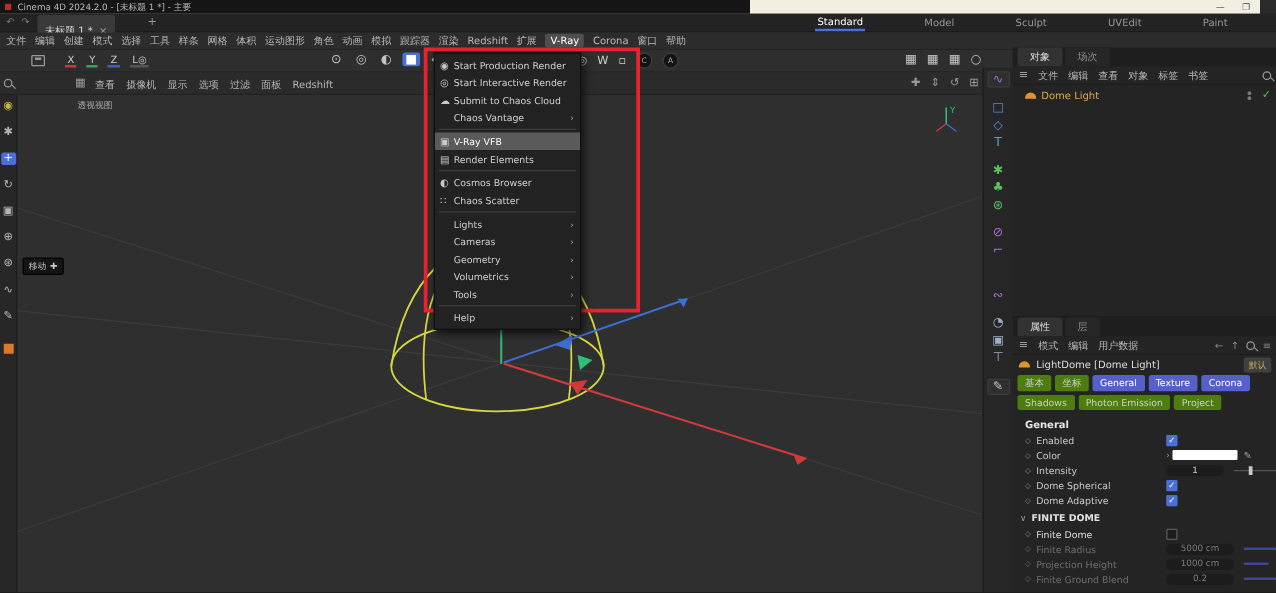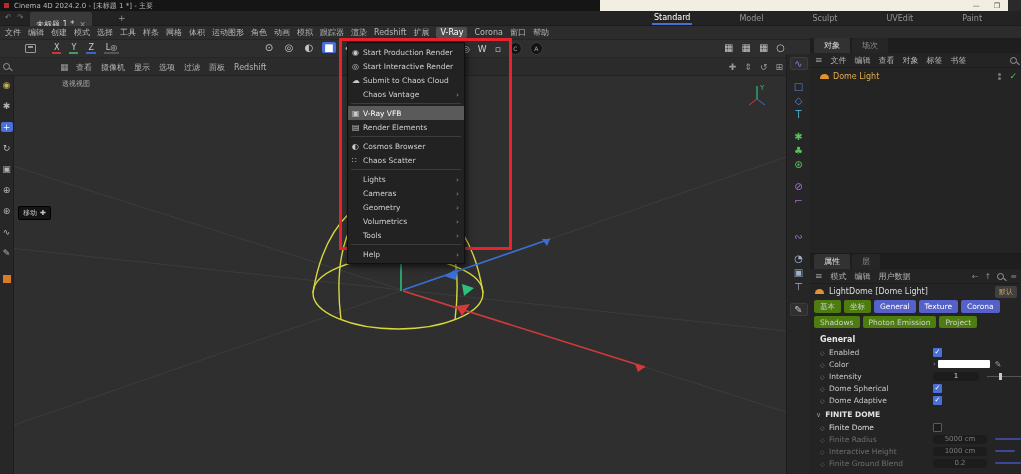--- a/index.html
+++ b/index.html
@@ -485,21 +485,21 @@
       <span class="checkbox empty"></span>
     </div>
     <div class="attr-row disabled">
       <span class="attr-dot">◇</span>
       <span class="attr-label">Finite Radius</span>
       <span class="num-field" style="min-width:54px">5000 cm</span>
       <span class="mini-bar" style="width:52px"></span>
     </div>
     <div class="attr-row disabled">
       <span class="attr-dot">◇</span>
-      <span class="attr-label">Interactive Height</span>
+      <span class="attr-label">Projection Height</span>
       <span class="num-field" style="min-width:54px">1000 cm</span>
       <span class="mini-bar" style="width:20px"></span>
     </div>
     <div class="attr-row disabled">
       <span class="attr-dot">◇</span>
       <span class="attr-label">Finite Ground Blend</span>
       <span class="num-field" style="min-width:54px">0.2</span>
       <span class="mini-bar" style="width:40px"></span>
     </div>
   </div>

